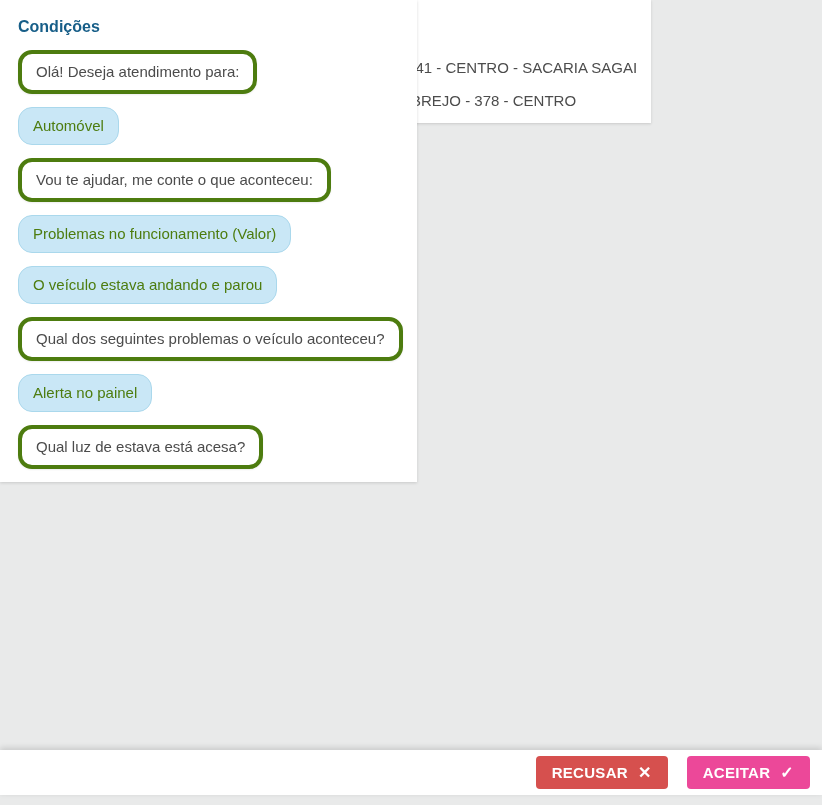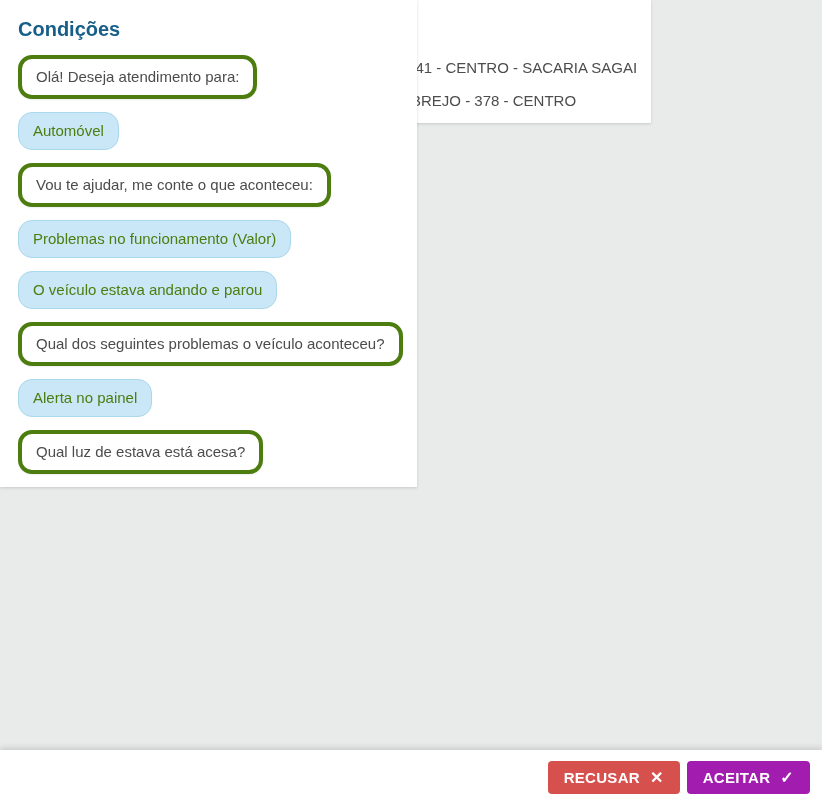--- a/index.html
+++ b/index.html
@@ -55,27 +55,27 @@
 
   
   .cond-card { left:292; top:315; width:530; height:490; padding:18px 14px 0 18px; }
   .chat { margin-top:14px; }
   .msg-row { margin-bottom:13px; }
   .bubble { display:inline-block; max-width:497px; padding:7px 14px 8px; border-radius:14px; font-size:15px; line-height:1.4; }
   .bubble.bot { background:#fff; border:4px solid #4d7c0f; box-shadow:0 1px 2px rgba(0,0,0,.07); color:#4c4c4c; }
   .bubble.user { background:#c9e7f6; border:1px solid #aad8ec; color:#4d7c0f; }
 
   
-  .footer { position:absolute; left:0; top:750px; width:822px; height:55px; background:#fff;
+  .footer { position:absolute; left:0; top:750px; width:822px; height:45px; background:#fff;
     box-shadow:0 -2px 6px rgba(0,0,0,.15); display:flex; align-items:center; justify-content:flex-end; gap:7px; padding-right:12px; z-index:20; }
   .action-btn { height:33px; border:none; border-radius:4px; color:#fff; font-family:inherit; font-weight:bold; font-size:15px;
     display:flex; align-items:center; gap:10px; padding:0 16px; letter-spacing:.3px; cursor:pointer; }
   .action-btn .glyph { font-size:16px; font-weight:bold; }
   .btn-reject { background:#d6504e; }
-  .btn-accept { background:#a21caf; }
+  .btn-accept { background:#ec4899;margin-left:12px; }
 </style>
 </head>
 <body>
 
 <div class="card client-card">
   <div class="card-title">Cliente</div>
   <div class="client-grid">
     <div><span class="lbl">Assistência:</span> <span class="val">4.67448000/1</span></div>
     <div><span class="lbl">Segurado:</span> <span class="val">CARLOS PEIXOTO JUNIOR</span></div>
     <div><span class="lbl">Cliente:</span> <span class="val">HDI SEGUROS</span></div>
@@ -147,21 +147,21 @@
   <div class="timeline">
     <span class="tl-line"></span>
     <span class="tl-dot filled first"></span>
     <span class="tl-dot second"></span>
     <div class="addr-item">86701150 - ARAPONGAS - PR - RUA ROUXINOL - 6641 - CENTRO - SACARIA SAGAI</div>
     <div class="addr-item">86709740 - ARAPONGAS - PR - RUA TESOURA DO BREJO - 378 - CENTRO</div>
   </div>
 </div>
 
 <div class="card cond-card">
-  <div class="card-title" style="font-size:20px">Condições</div>
+  <div class="card-title" style="font-size:16px">Condições</div>
   <div class="chat">
     <div class="msg-row"><span class="bubble bot">Olá! Deseja atendimento para:</span></div>
     <div class="msg-row"><span class="bubble user">Automóvel</span></div>
     <div class="msg-row"><span class="bubble bot">Vou te ajudar, me conte o que aconteceu:</span></div>
     <div class="msg-row"><span class="bubble user">Problemas no funcionamento (Valor)</span></div>
     <div class="msg-row"><span class="bubble user">O veículo estava andando e parou</span></div>
     <div class="msg-row"><span class="bubble bot">Qual dos seguintes problemas o veículo aconteceu?</span></div>
     <div class="msg-row"><span class="bubble user">Alerta no painel</span></div>
     <div class="msg-row"><span class="bubble bot">Qual luz de estava está acesa?</span></div>
   </div>

